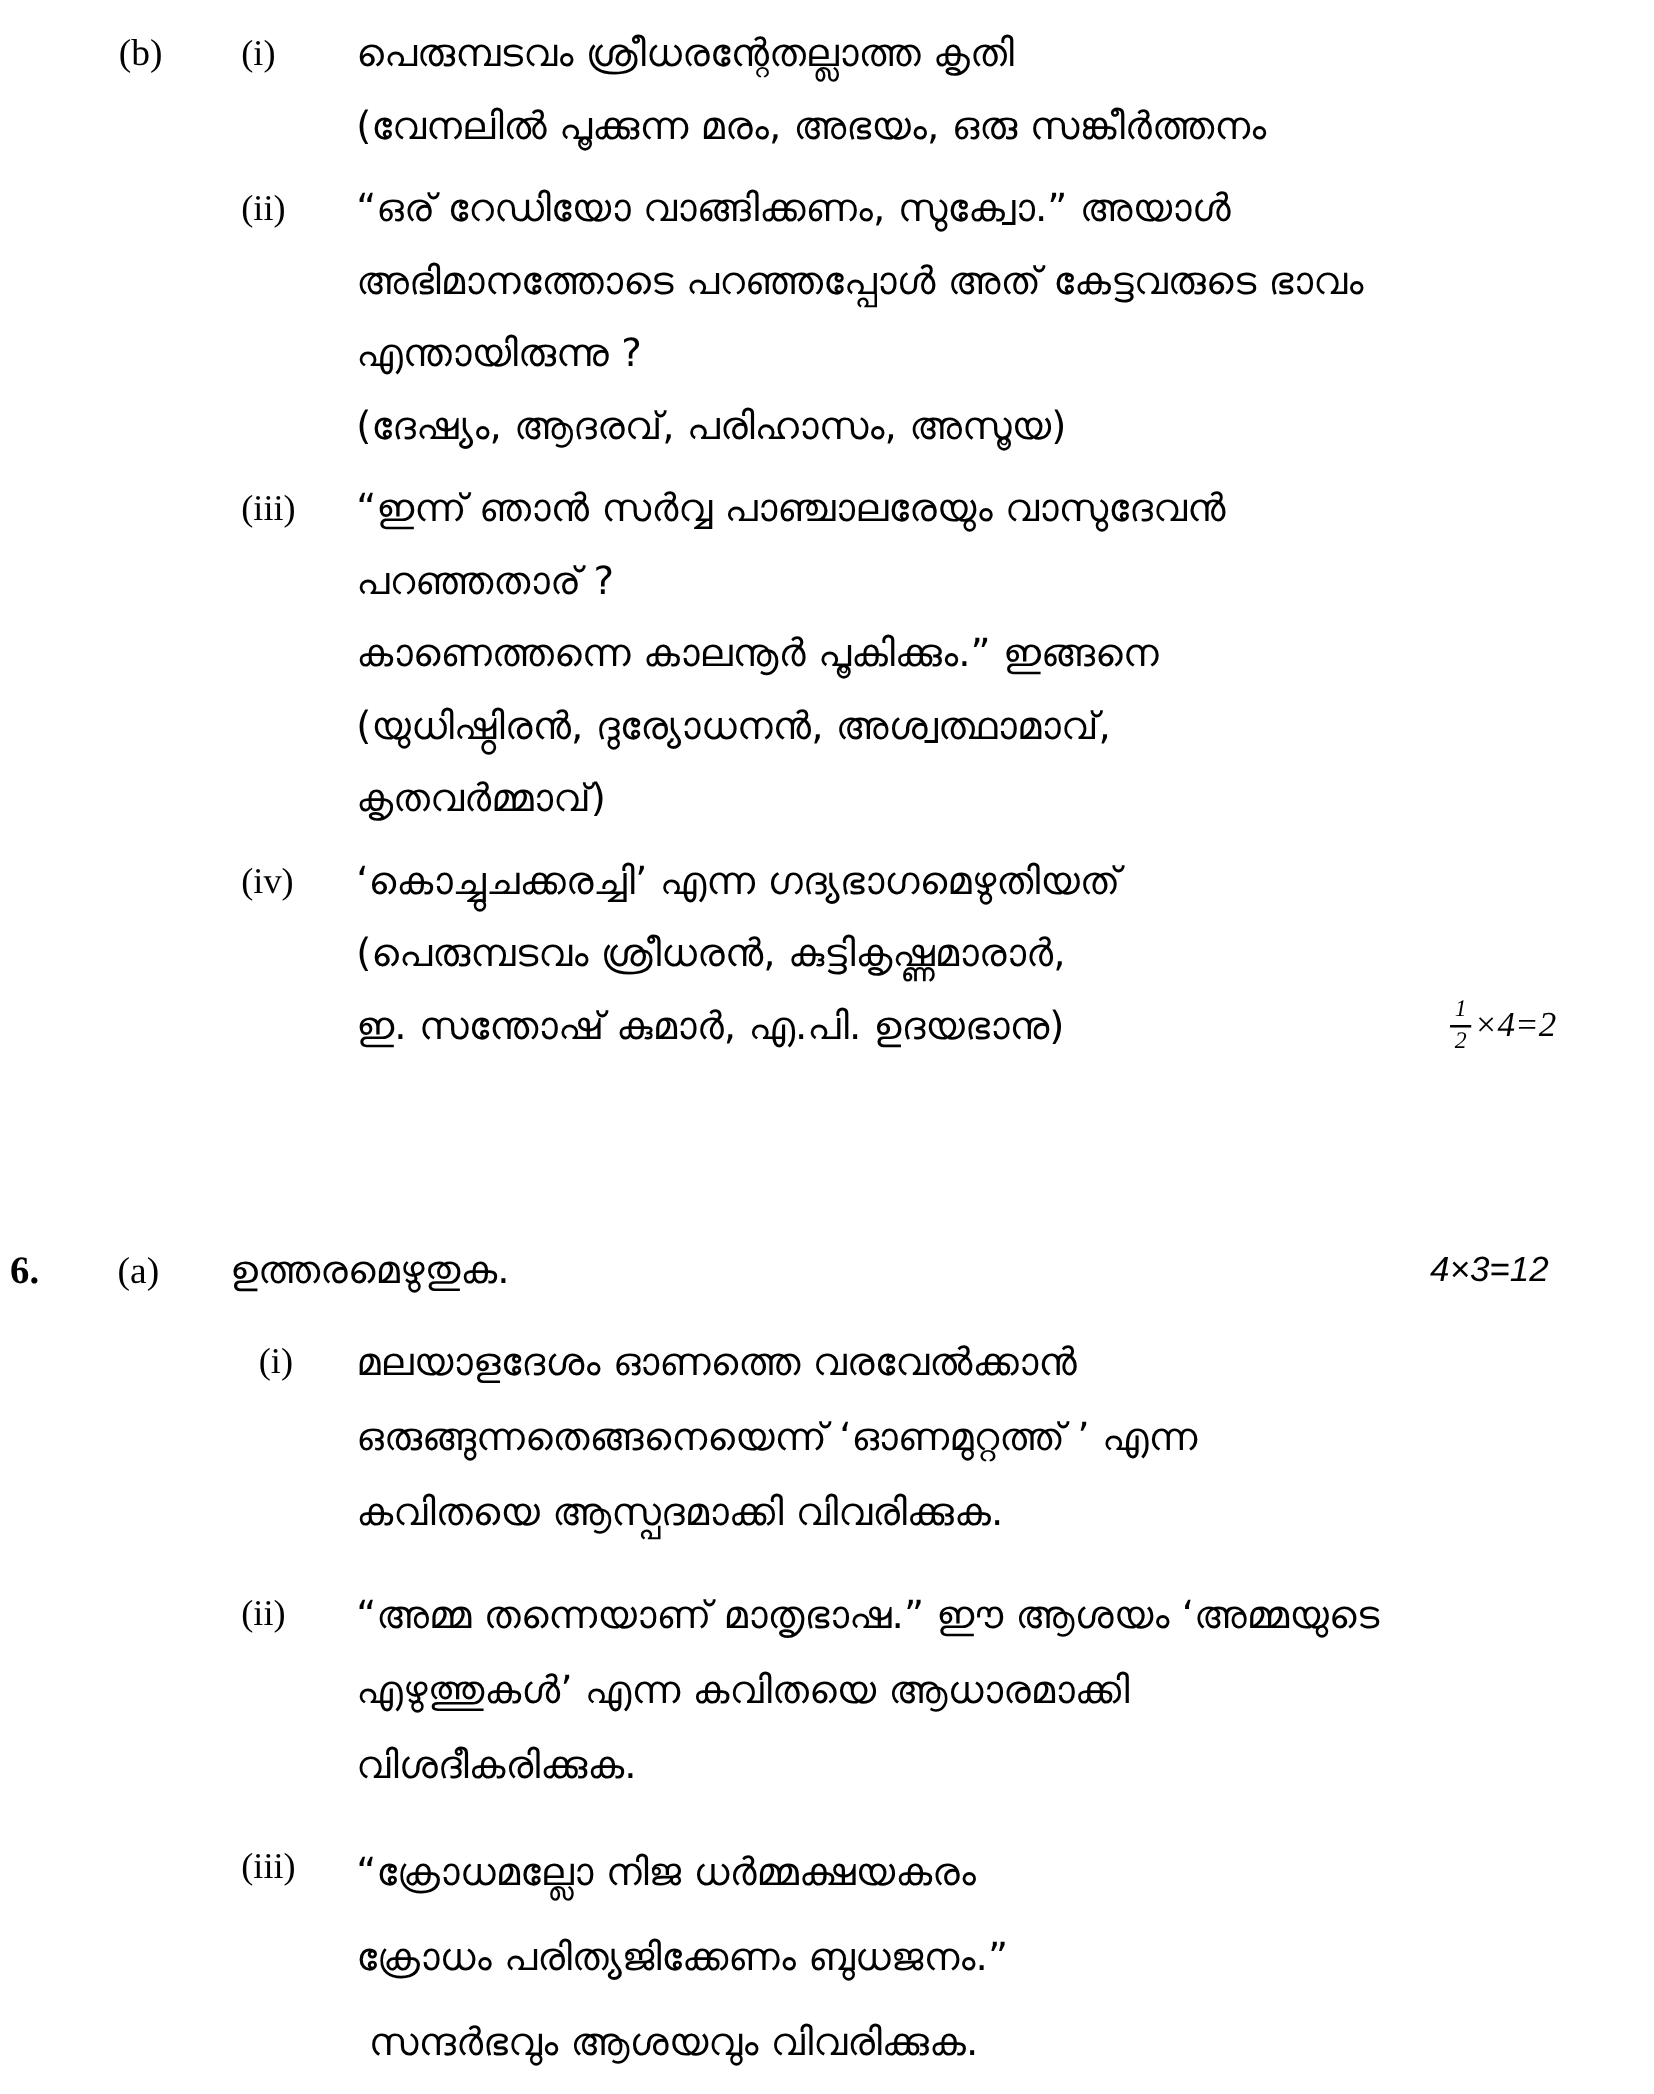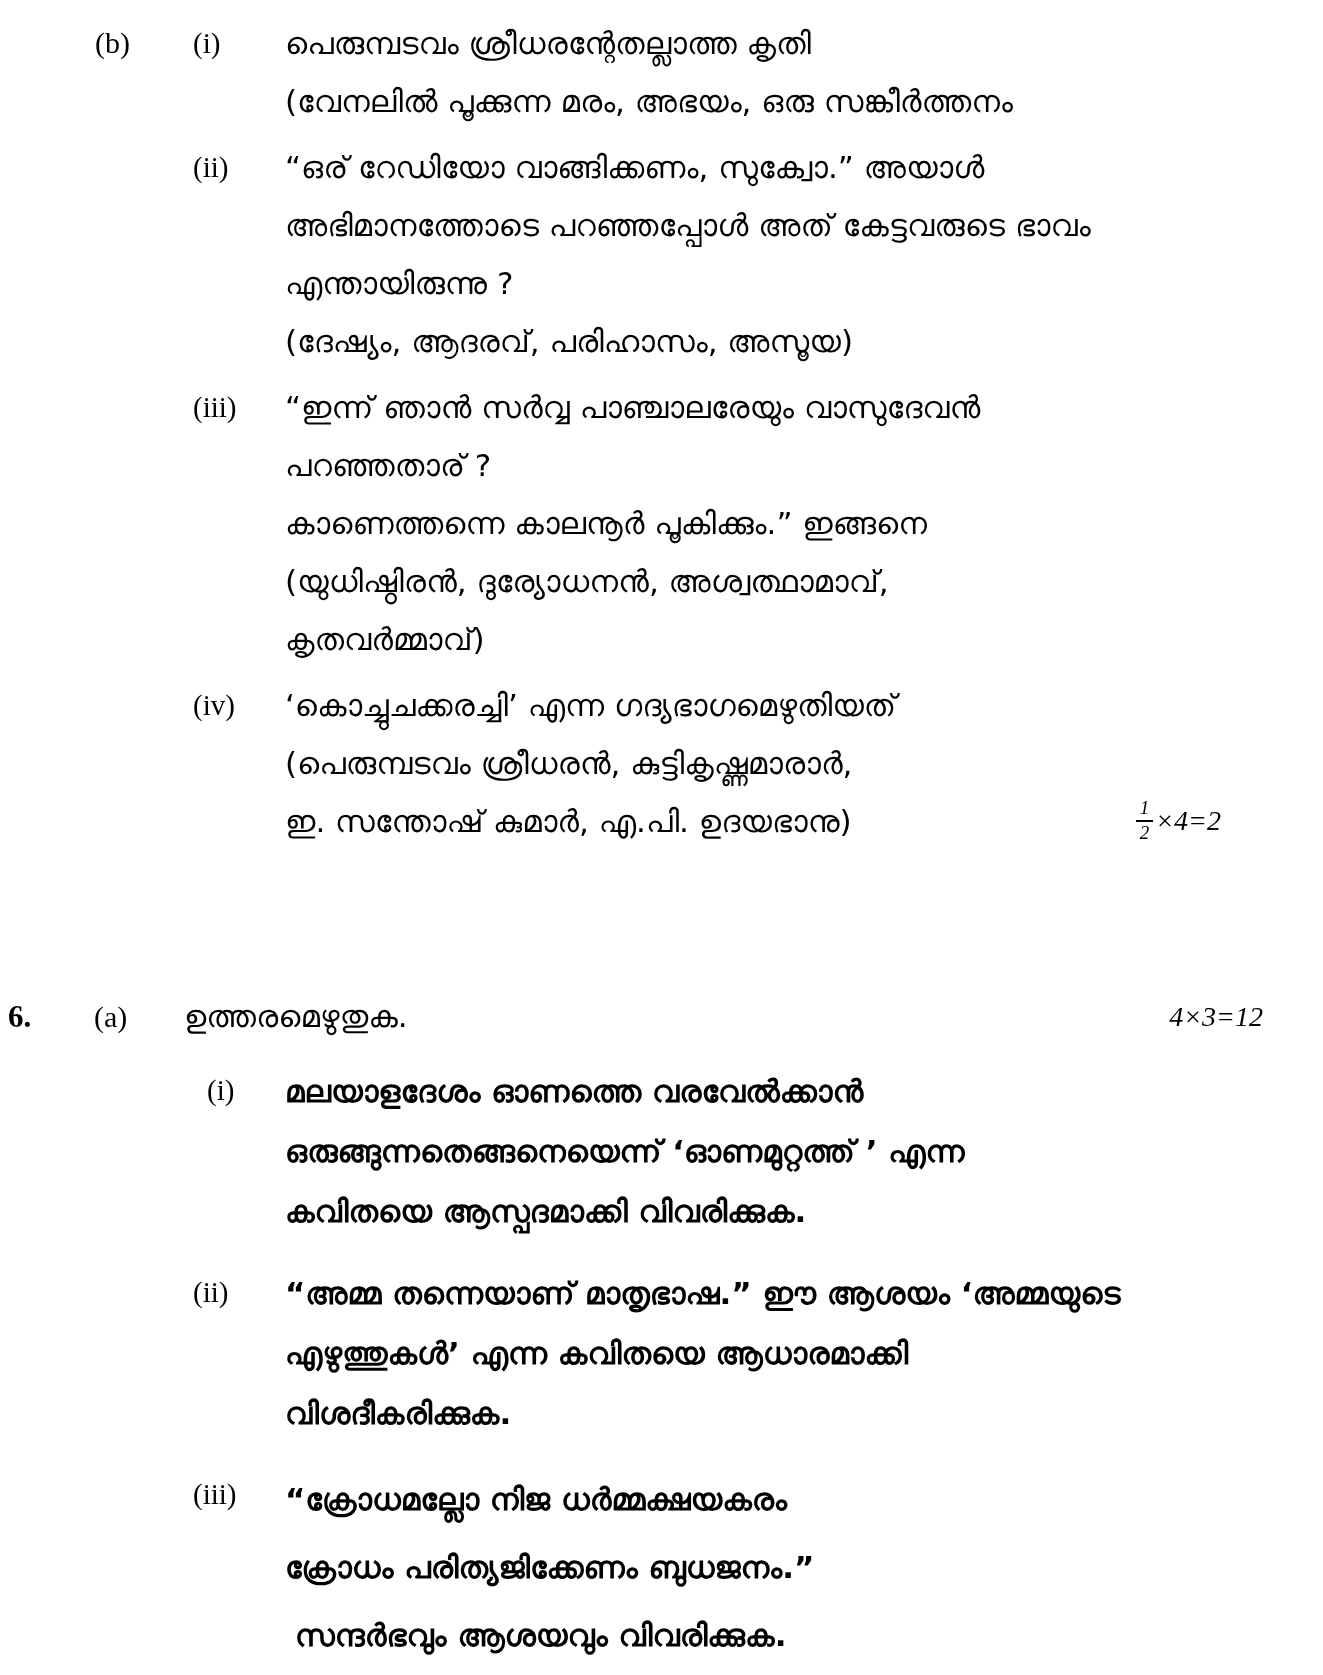--- a/index.html
+++ b/index.html
@@ -40,25 +40,25 @@
     width: 100px;
     padding-left: 8px;
     flex: 0 0 auto;
     box-sizing: border-box;
     font-family: "Liberation Serif", serif;
     font-size: 29px;
     line-height: 58px;
   }
   .col-text {
     flex: 1 1 auto;
-    padding-right: 76px;
+    padding-right: 52px;
     font-size: 31px;
     line-height: 58px;
   }
-  .q6 .col-text { line-height: 60px; font-weight: bold; }
+  .q6 .col-text { line-height: 60px; }
   .line { white-space: nowrap; }
   .line-with-marks {
     display: flex;
     justify-content: space-between;
     align-items: flex-end;
     padding-right: 0;
   }
   
   .marks {
     font-family: "Liberation Serif", serif;
@@ -106,24 +106,24 @@
     font-size: 30px;
   }
   .col-qhead {
     flex: 1 1 auto;
     font-size: 31px;
     display: flex;
     justify-content: space-between;
     align-items: center;
   }
   .q6-marks {
-    font-family: Liberation Serif, serif;
+    font-family: Liberation Sans, sans-serif;
     font-style: italic;
     font-size: 28px;
-    margin-right: 60px;
+    margin-right: 84px;
   }
   .q6 .item { margin-bottom: 22px; }
   .q6 .item-iii .col-text { line-height: 68px; }
   .spacer-b-roman { width: 185px; flex: 0 0 auto; }
 </style>
 </head>
 <body>
 
 <div class="page">
 

